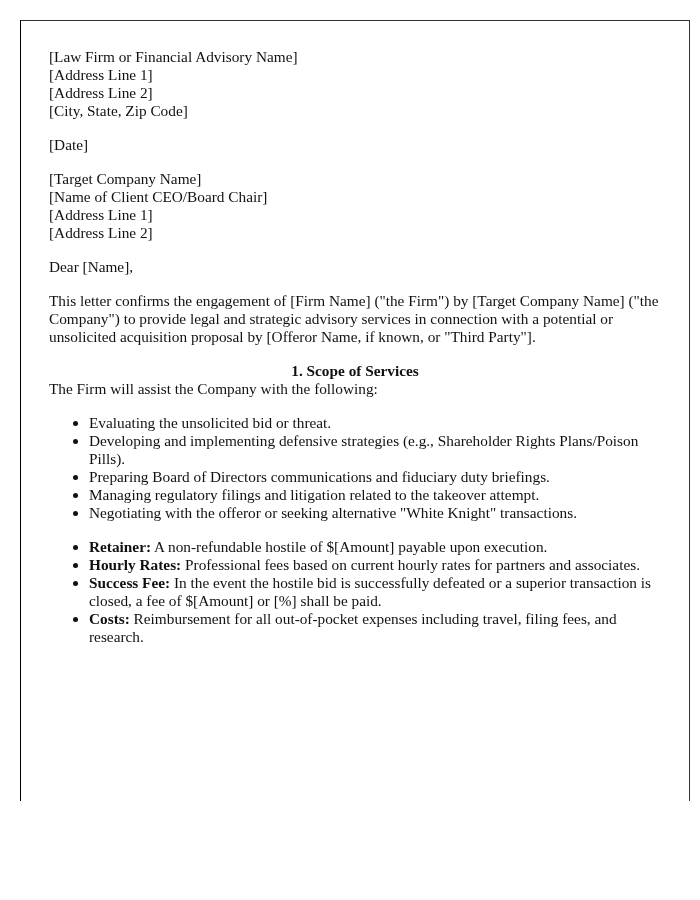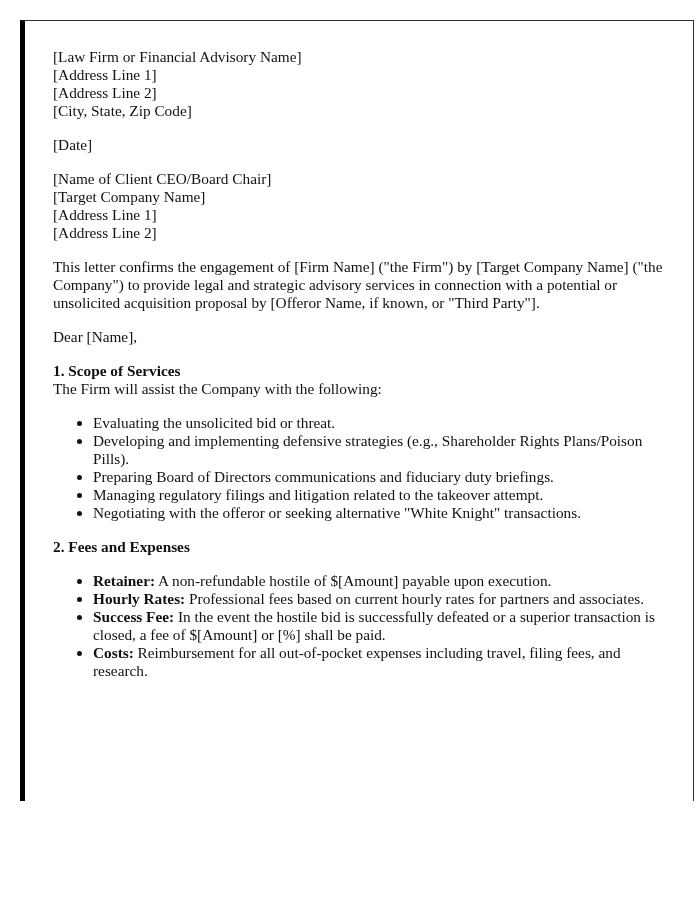--- a/index.html
+++ b/index.html
@@ -4,78 +4,77 @@
   <style>
     html, body { margin: 0; padding: 0; background: #ffffff; }
     body { width: 700px; height: 900px; position: relative; overflow: hidden; }
     .page {
       position: absolute;
       left: 20px; top: 20px;
       width: 612px;
       height: 753px;
       padding: 27px 28px 0 28px;
       border-top: 1px solid #333333;
-      border-left: 5px solid #000000;
+      border-left: 1px solid #000000;
       border-right: 1px solid #333333;
       overflow: hidden;
       font-family: "Liberation Serif", "DejaVu Serif", serif;
       font-size: 15.3px;
       line-height: 18px;
       color: #111111;
     }
     p { margin: 0 0 16px 0; }
     .block { margin: 0 0 16px 0; }
     .block div { margin: 0; }
     .re { font-weight: bold; }
-    h3 { font-size: 15.3px; font-weight: bold; margin: 0; line-height: 18px; }
+    h3 { font-size: 15.3px; font-weight: bold; margin: 0; line-height: 18px; text-align: center; }
     .section { margin-bottom: 16px; }
     ul { margin: 16px 0 0 0; padding-left: 40px; }
     ul li { margin: 0; }
     b { font-weight: bold; }
   </style>
 </head>
 <body>
 
 <div class="page">
 
   <div class="block">
     <div>[Law Firm or Financial Advisory Name]</div>
     <div>[Address Line 1]</div>
     <div>[Address Line 2]</div>
     <div>[City, State, Zip Code]</div>
   </div>
 
   <p>[Date]</p>
 
   <div class="block">
+    <div>[Target Company Name]</div>
     <div>[Name of Client CEO/Board Chair]</div>
-    <div>[Target Company Name]</div>
     <div>[Address Line 1]</div>
     <div>[Address Line 2]</div>
   </div>
 
 
+  <p>Dear [Name],</p>
+
   <p>This letter confirms the engagement of [Firm Name] ("the Firm") by [Target Company Name] ("the Company") to provide legal and strategic advisory services in connection with a potential or unsolicited acquisition proposal by [Offeror Name, if known, or "Third Party"].</p>
-
-  <p>Dear [Name],</p>
 
   <div class="section">
     <h3>1. Scope of Services</h3>
     <div>The Firm will assist the Company with the following:</div>
     <ul>
       <li><span>Evaluating the unsolicited bid or threat.</span></li>
       <li><span>Developing and implementing defensive strategies (e.g., Shareholder Rights Plans/Poison Pills).</span></li>
       <li><span>Preparing Board of Directors communications and fiduciary duty briefings.</span></li>
       <li><span>Managing regulatory filings and litigation related to the takeover attempt.</span></li>
       <li><span>Negotiating with the offeror or seeking alternative "White Knight" transactions.</span></li>
     </ul>
   </div>
 
   <div class="section">
-    <h3>2. Fees and Expenses</h3>
     <ul>
       <li><b>Retainer:</b><span> A non-refundable hostile of $[Amount] payable upon execution.</span></li>
       <li><b>Hourly Rates:</b><span> Professional fees based on current hourly rates for partners and associates.</span></li>
       <li><b>Success Fee:</b><span> In the event the hostile bid is successfully defeated or a superior transaction is closed, a fee of $[Amount] or [%] shall be paid.</span></li>
       <li><b>Costs:</b><span> Reimbursement for all out-of-pocket expenses including travel, filing fees, and research.</span></li>
     </ul>
   </div>
 
 
 </div>

